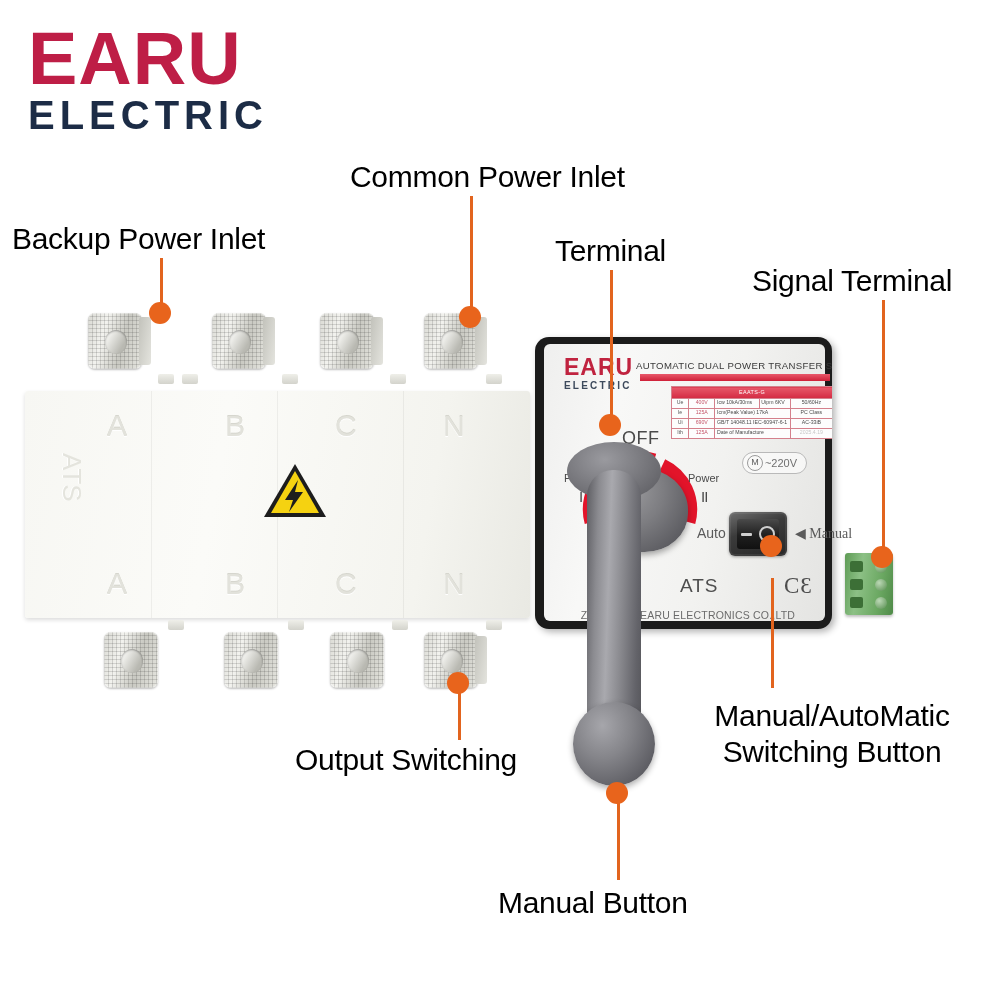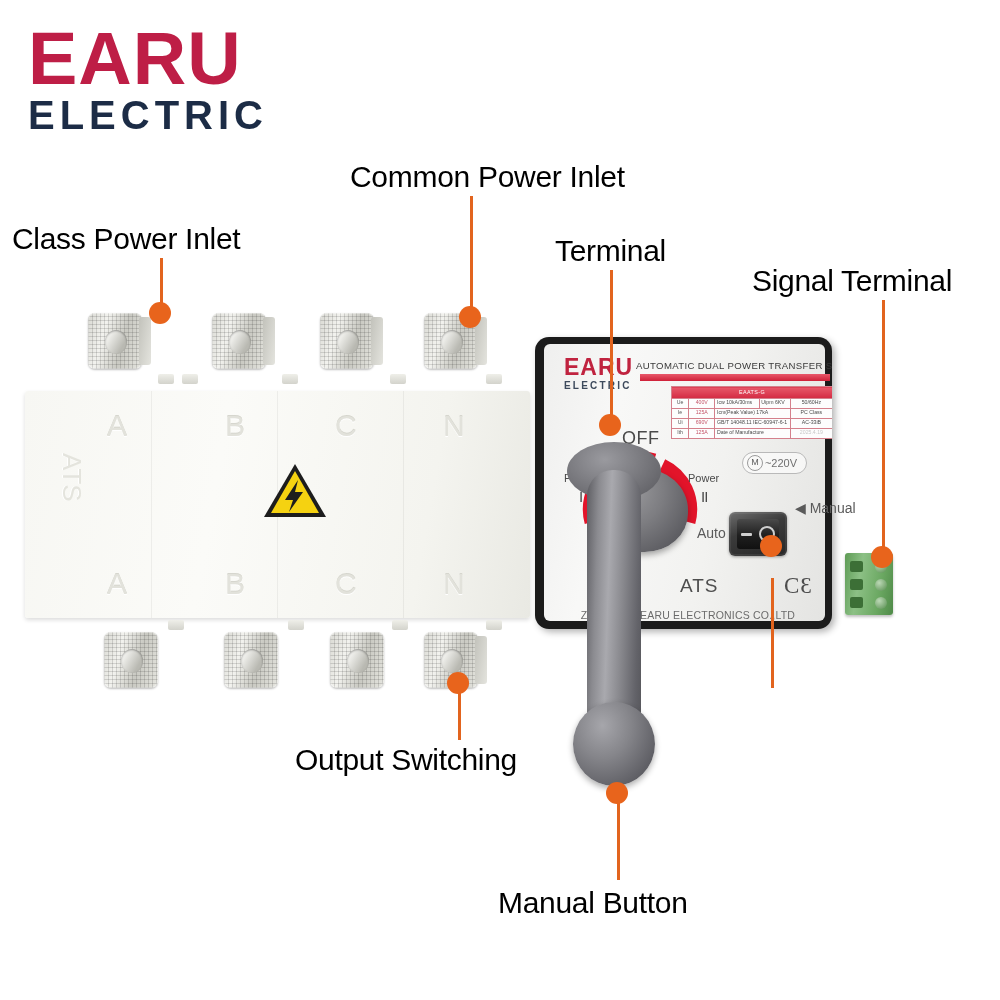--- a/index.html
+++ b/index.html
@@ -296,21 +296,21 @@
     display: flex; align-items: center; justify-content: space-around;
   }
   #rocker .bar { width: 11px; height: 3px; background: #cfcfcf; border-radius: 1px; }
   #rocker .circ { width: 12px; height: 12px; border: 2.2px solid #cfcfcf; border-radius: 50%; }
   .rocker-side {
     position: absolute;
     font-family: "Liberation Sans", sans-serif;
     font-size: 14px; color: #5a5a5a; white-space: nowrap;
   }
   #rk-auto   { left: 697px; top: 525px; }
-  #rk-manual { left: 795px; top: 500px; }
+  #rk-manual { left: 795px; top: 525px; font-family: Liberation Serif, serif; }
 
   
   #ats-text {
     position: absolute; left: 671px; top: 568px;
     font-family: "Liberation Sans", sans-serif; font-size: 19px; color: #4e4e4e;
     letter-spacing: 1px;
   }
   #ce-mark {
     position: absolute; left: 775px; top: 566px;
     font-family: "Liberation Serif", serif; font-size: 23px; color: #4e4e4e;
@@ -491,40 +491,42 @@
     </div>
   </div>
 
   <div id="handle">
     <div class="collar"></div>
     <div class="shaft"></div>
     <div class="knob"></div>
   </div>
 </div>
 
-<div class="callout" style="left:12px; top:222px;">Class Power Inlet</div>
+<div class="callout" style="left:12px; top:222px;">Backup Power Inlet</div>
 <div class="leader" style="left:160px; top:258px; height:52px;"></div>
 <div class="dot" style="left:149px; top:302px;"></div>
 
 <div class="callout" style="left:350px; top:160px;">Common Power Inlet</div>
 <div class="leader" style="left:470px; top:196px; height:116px;"></div>
 <div class="dot" style="left:459px; top:306px;"></div>
 
 <div class="callout" style="left:555px; top:234px;">Terminal</div>
 <div class="leader" style="left:610px; top:270px; height:150px;"></div>
 <div class="dot" style="left:599px; top:414px;"></div>
 
 <div class="callout" style="left:738px; top:264px;margin-left:14px;">Signal Terminal</div>
 <div class="leader" style="left:882px; top:300px; height:250px;"></div>
 <div class="dot" style="left:871px; top:546px;"></div>
 
 <div class="callout" style="left:295px; top:743px;">Output Switching</div>
 <div class="leader" style="left:458px; top:690px; height:50px;"></div>
 <div class="dot" style="left:447px; top:672px;"></div>
 
 <div class="callout two-line" style="left:686px; top:698px; width:292px;">
+  <div>Manual/AutoMatic</div>
+  <div>Switching Button</div>
 </div>
 <div class="leader" style="left:771px; top:578px; height:110px;"></div>
 <div class="dot" style="left:760px; top:535px;"></div>
 
 <div class="callout" style="left:498px; top:886px;">Manual Button</div>
 <div class="leader" style="left:617px; top:800px; height:80px;"></div>
 <div class="dot" style="left:606px; top:782px;"></div>
 
 </body></html>

